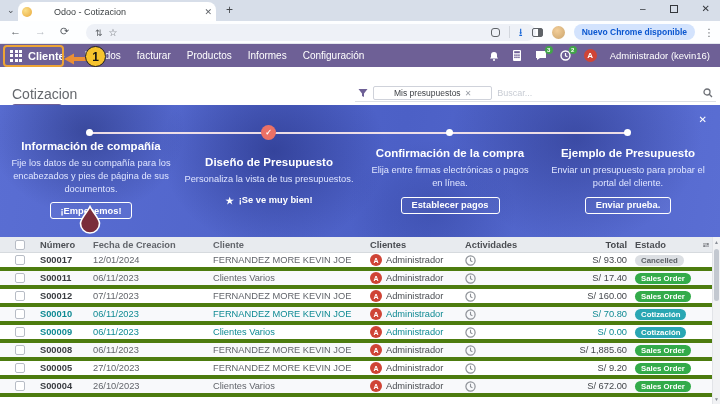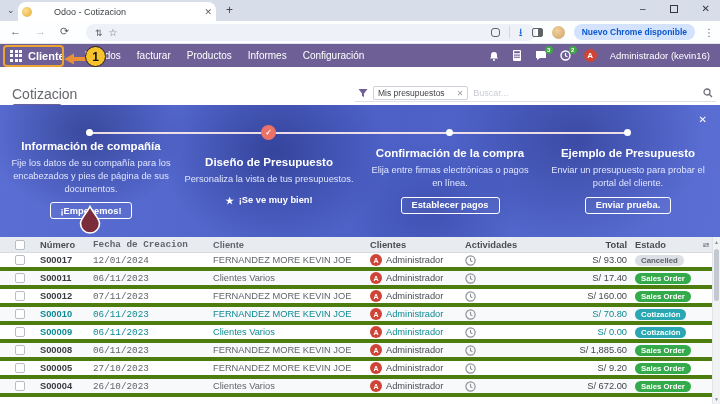--- a/index.html
+++ b/index.html
@@ -50,21 +50,21 @@
   
   .ann-box { position:absolute; left:3px; top:45px; width:61px; height:22px; border:2.5px solid #eda435; border-radius:4px; z-index:50; }
   .ann-arrow { position:absolute; left:64px; top:51px; z-index:50; }
   .ann-circle { position:absolute; left:85px; top:46px; width:21px; height:21px; background:#f6c32d; border:1.5px solid #1d1d1d; border-radius:50%; color:#111; font-size:12px; font-weight:bold; display:flex; align-items:center; justify-content:center; z-index:51; }
   .ann-drop { position:absolute; left:79px; top:205px; z-index:50; }
 
   
   .cp { position:absolute; top:67px; left:0; right:0; height:38px; background:#fff; border-bottom:1px solid #d946ef;margin-top:16px; }
   .cp-title { position:absolute; left:12px; top:3px; font-size:14px; color:#65686d; }
   .searchbar { position:absolute; left:355px; right:4px; top:1px; height:18px; border-bottom:1px solid #dcdfe5; display:flex; align-items:center; gap:5px; padding:0 3px; }
-  .facet { display:flex; align-items:flex-end; gap:12px; border:1px solid #cfd2da; border-radius:2px; padding:1px 4px; font-size:8.5px; color:#3c3f44; background:#fff; }
+  .facet { display:flex; align-items:flex-end; gap:4px; border:1px solid #cfd2da; border-radius:2px; padding:1px 20px; font-size:8.5px; color:#3c3f44; background:#fff; }
   .facet .x { color:#9a9ea6; font-size:8px; }
   .search-input { flex:1; border:none; outline:none; font-size:9px; color:#444; background:transparent; font-family:"Liberation Sans",sans-serif; }
   .search-input::placeholder { color:#c8ccd4; }
   .new-btn { position:absolute; left:12px; top:21px; height:15px; background:#6e6096; color:#fff; font-size:8.5px; font-weight:bold; letter-spacing:.4px; border:none; border-radius:3px; padding:0 9px; display:flex; align-items:center; }
   .export-ico { position:absolute; left:66px; top:22px; }
   .filter-row { position:absolute; left:363px; top:23px; display:flex; gap:19px; font-size:9.5px; color:#43464b; align-items:center; }
   .filter-item { display:flex; align-items:center; gap:4px; }
   .pager { position:absolute; left:549px; top:24px; font-size:9.5px; color:#33363b; }
   .pager-arrows { position:absolute; left:592px; top:22px; display:flex; gap:11px; color:#c9cccf; font-size:12px; }
   .viewswitch { position:absolute; right:9px; top:22px; display:flex; gap:12px; align-items:center; }
@@ -94,21 +94,21 @@
 
   
   .grid { position:absolute; top:237px; left:0; right:8px; bottom:0; overflow:hidden; font-size:9.3px; }
   .g-row { display:flex; align-items:center; height:18px; border-bottom:4px solid #4d7c0f; background:#fff; }
   .g-head { height:16px; background:#e8ebef; border-bottom:1px solid #d6dade; font-weight:bold; color:#4c4f54; }
   .g-body .g-row:nth-child(even) { background:#f8f9fb; }
   .cell { overflow:hidden; white-space:nowrap; flex:none; }
   .c-check { width:40px; display:flex; justify-content:center; }
   .c-num { width:53px; font-weight:bold; color:#3a3d42; }
   .g-head .c-num { font-weight:bold; color:#4c4f54; }
-  .c-date { width:120px; color:#62656b;font-family:Liberation Mono, monospace; }
+  .c-date { width:120px; color:#62656b; }
   .c-client { width:157px; color:#62656b; }
   .c-vendor { width:95px; display:flex; align-items:center; gap:4px; color:#4a4d52; }
   .c-act { width:80px; display:flex; }
   .c-total { width:82px; text-align:right; color:#44474c; }
   .c-state { width:76px; padding-left:8px; }
   .c-gear { flex:1 1 auto; display:flex; justify-content:flex-end; padding-right:3px; }
   .checkbox { width:10px; height:10px; border:1px solid #b7bcc5; border-radius:2px; background:#fff; }
   .row-avatar { width:12px; height:12px; border-radius:50%; background:#cf4436; color:#fff; font-size:7px; font-weight:bold; display:flex; align-items:center; justify-content:center; flex:none; }
   .pill { display:inline-block; padding:1px 6px; border-radius:8px; font-size:7.8px; font-weight:bold; color:#fff; }
   .pill.sale { background:#33ab4a; }

